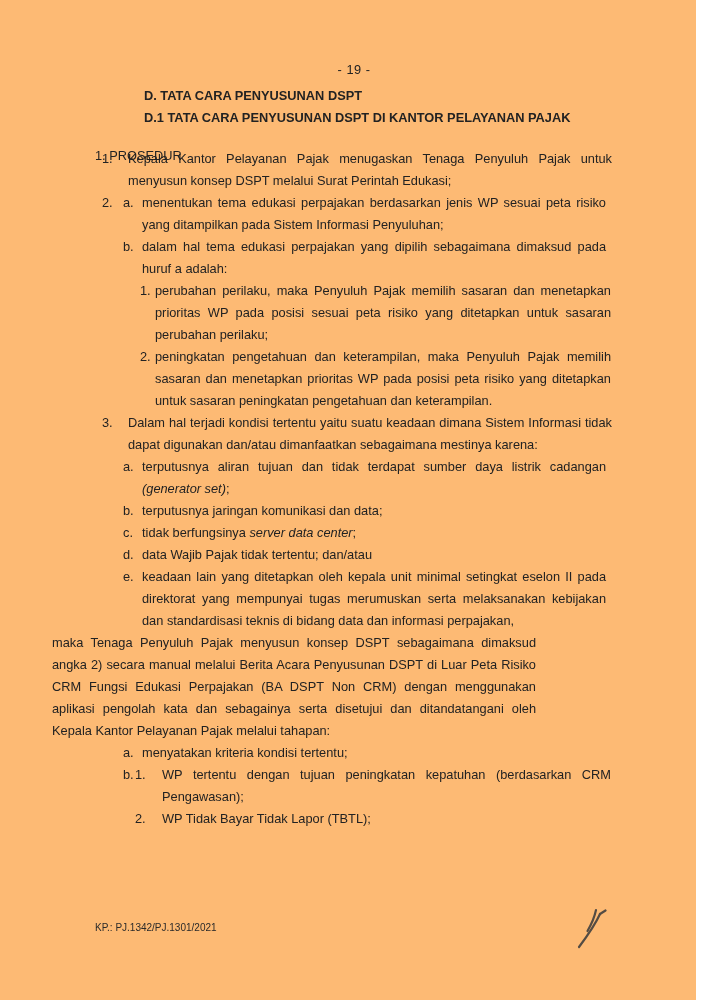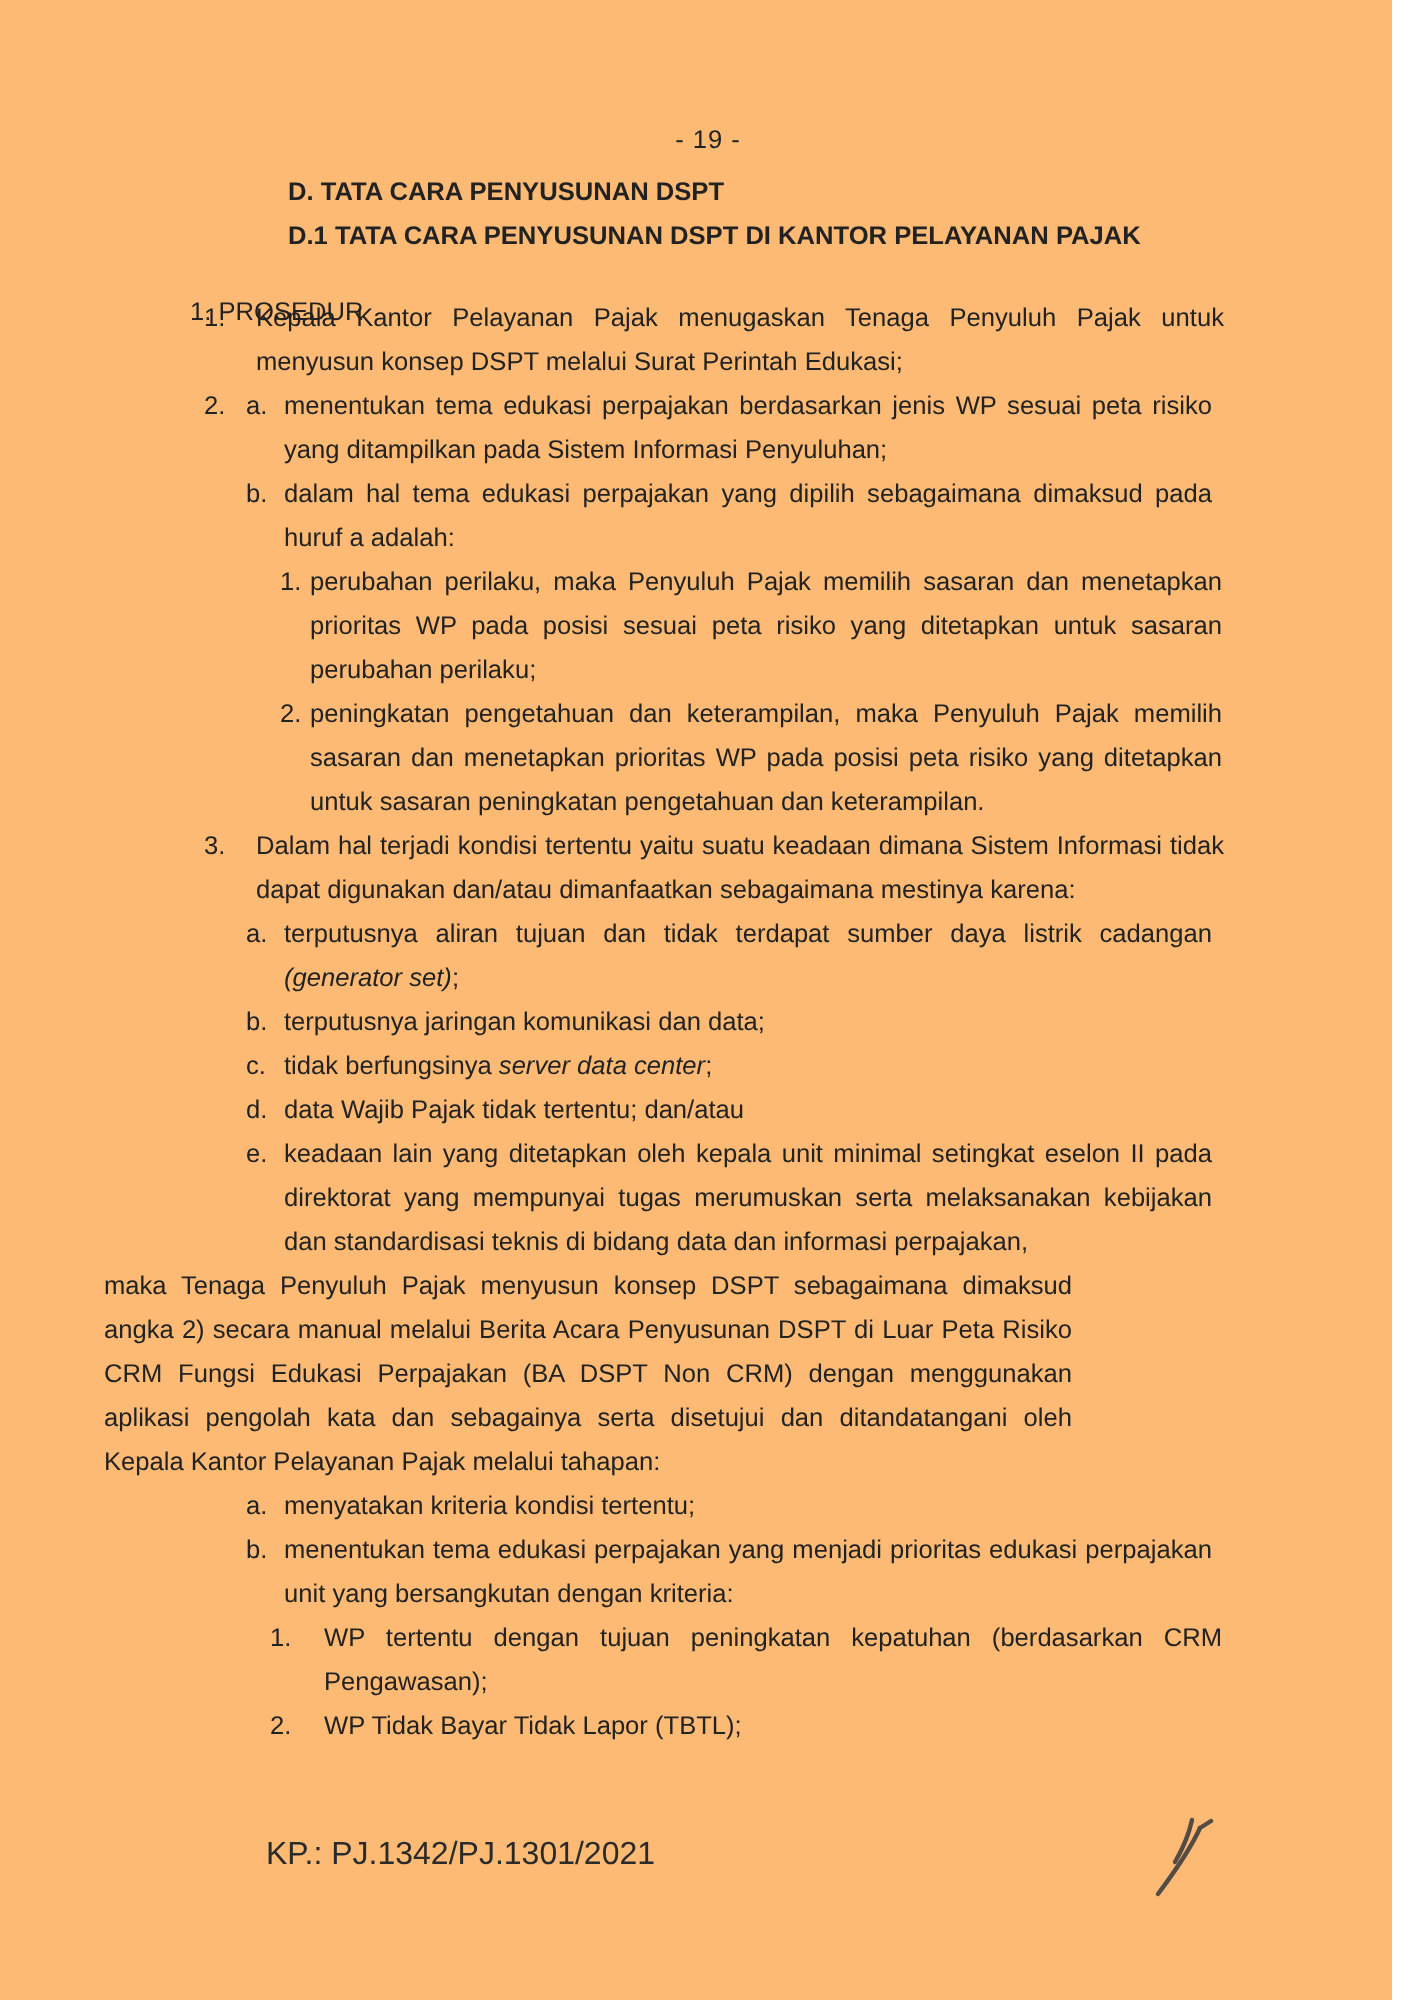--- a/index.html
+++ b/index.html
@@ -56,24 +56,23 @@
   .l2 .marker   { left: 123px; }
   .l3a  { padding-left: 155px; width: 456px; }
   .l3a .marker  { left: 140px; }
   .l3b  { padding-left: 162px; width: 449px; }
   .l3b .marker  { left: 135px; }
   .para { padding-left: 52px; width: 484px; }
   .it { font-style: italic; }
   .footer {
     position: absolute;
     top: 921px; left: 95px;
-    font-size: 16px;
+    font-size: 10px;
     line-height: 14px;
     color: #2a2a2a;
-    margin-left: 38px;
   }
   .paraf {
     position: absolute;
     top: 906px; left: 576px;
     width: 32px; height: 44px;
   }
   .paraf svg { display: block; }
 </style>
 </head>
 <body>
@@ -94,21 +93,21 @@
       <div class="block l3a"><span class="marker">1.</span><span><span>perubahan perilaku, maka Penyuluh Pajak memilih sasaran dan menetapkan prioritas WP pada posisi sesuai peta risiko yang ditetapkan untuk sasaran perubahan perilaku;</span></span></div>
       <div class="block l3a"><span class="marker">2.</span><span><span>peningkatan pengetahuan dan keterampilan, maka Penyuluh Pajak memilih sasaran dan menetapkan prioritas WP pada posisi peta risiko yang ditetapkan untuk sasaran peningkatan pengetahuan dan keterampilan.</span></span></div>
       <div class="block l1"><span class="marker">3.</span><span><span>Dalam hal terjadi kondisi tertentu yaitu suatu keadaan dimana Sistem Informasi tidak dapat digunakan dan/atau dimanfaatkan sebagaimana mestinya karena:</span></span></div>
       <div class="block l2"><span class="marker">a.</span><span><span>terputusnya aliran tujuan dan tidak terdapat sumber daya listrik cadangan </span><span class="it">(generator set)</span><span>;</span></span></div>
       <div class="block l2"><span class="marker">b.</span><span><span>terputusnya jaringan komunikasi dan data;</span></span></div>
       <div class="block l2"><span class="marker">c.</span><span><span>tidak berfungsinya </span><span class="it">server data center</span><span>;</span></span></div>
       <div class="block l2"><span class="marker">d.</span><span><span>data Wajib Pajak tidak tertentu; dan/atau</span></span></div>
       <div class="block l2"><span class="marker">e.</span><span><span>keadaan lain yang ditetapkan oleh kepala unit minimal setingkat eselon II pada direktorat yang mempunyai tugas merumuskan serta melaksanakan kebijakan dan standardisasi teknis di bidang data dan informasi perpajakan,</span></span></div>
       <div class="block para"><span><span>maka Tenaga Penyuluh Pajak menyusun konsep DSPT sebagaimana dimaksud angka 2) secara manual melalui Berita Acara Penyusunan DSPT di Luar Peta Risiko CRM Fungsi Edukasi Perpajakan (BA DSPT Non CRM) dengan menggunakan aplikasi pengolah kata dan sebagainya serta disetujui dan ditandatangani oleh Kepala Kantor Pelayanan Pajak melalui tahapan:</span></span></div>
       <div class="block l2"><span class="marker">a.</span><span><span>menyatakan kriteria kondisi tertentu;</span></span></div>
-      <div class="block l2"><span class="marker">b.</span><span><span>menentukan tema edukasi perpajakan yang menjadi prioritas edukasi perpajakan unit yang bersangkutan dengan kriteria:</span></span></div>
+      <div class="block l2"><span class="marker">b.</span></div>
       <div class="block l3b"><span class="marker">1.</span><span><span>WP tertentu dengan tujuan peningkatan kepatuhan (berdasarkan CRM Pengawasan);</span></span></div>
       <div class="block l3b"><span class="marker">2.</span><span><span>WP Tidak Bayar Tidak Lapor (TBTL);</span></span></div>
     </div>
 
   <div class="footer">KP.: PJ.1342/PJ.1301/2021</div>
 
   <div class="paraf">
     <svg width="32" height="44" viewBox="0 0 32 44" xmlns="http://www.w3.org/2000/svg">
       <g fill="none" stroke="#3d3d3d" stroke-width="2.2" stroke-linecap="round" opacity="0.88">
         <path d="M3 41 C 9 33, 19 19, 24 8"></path>

